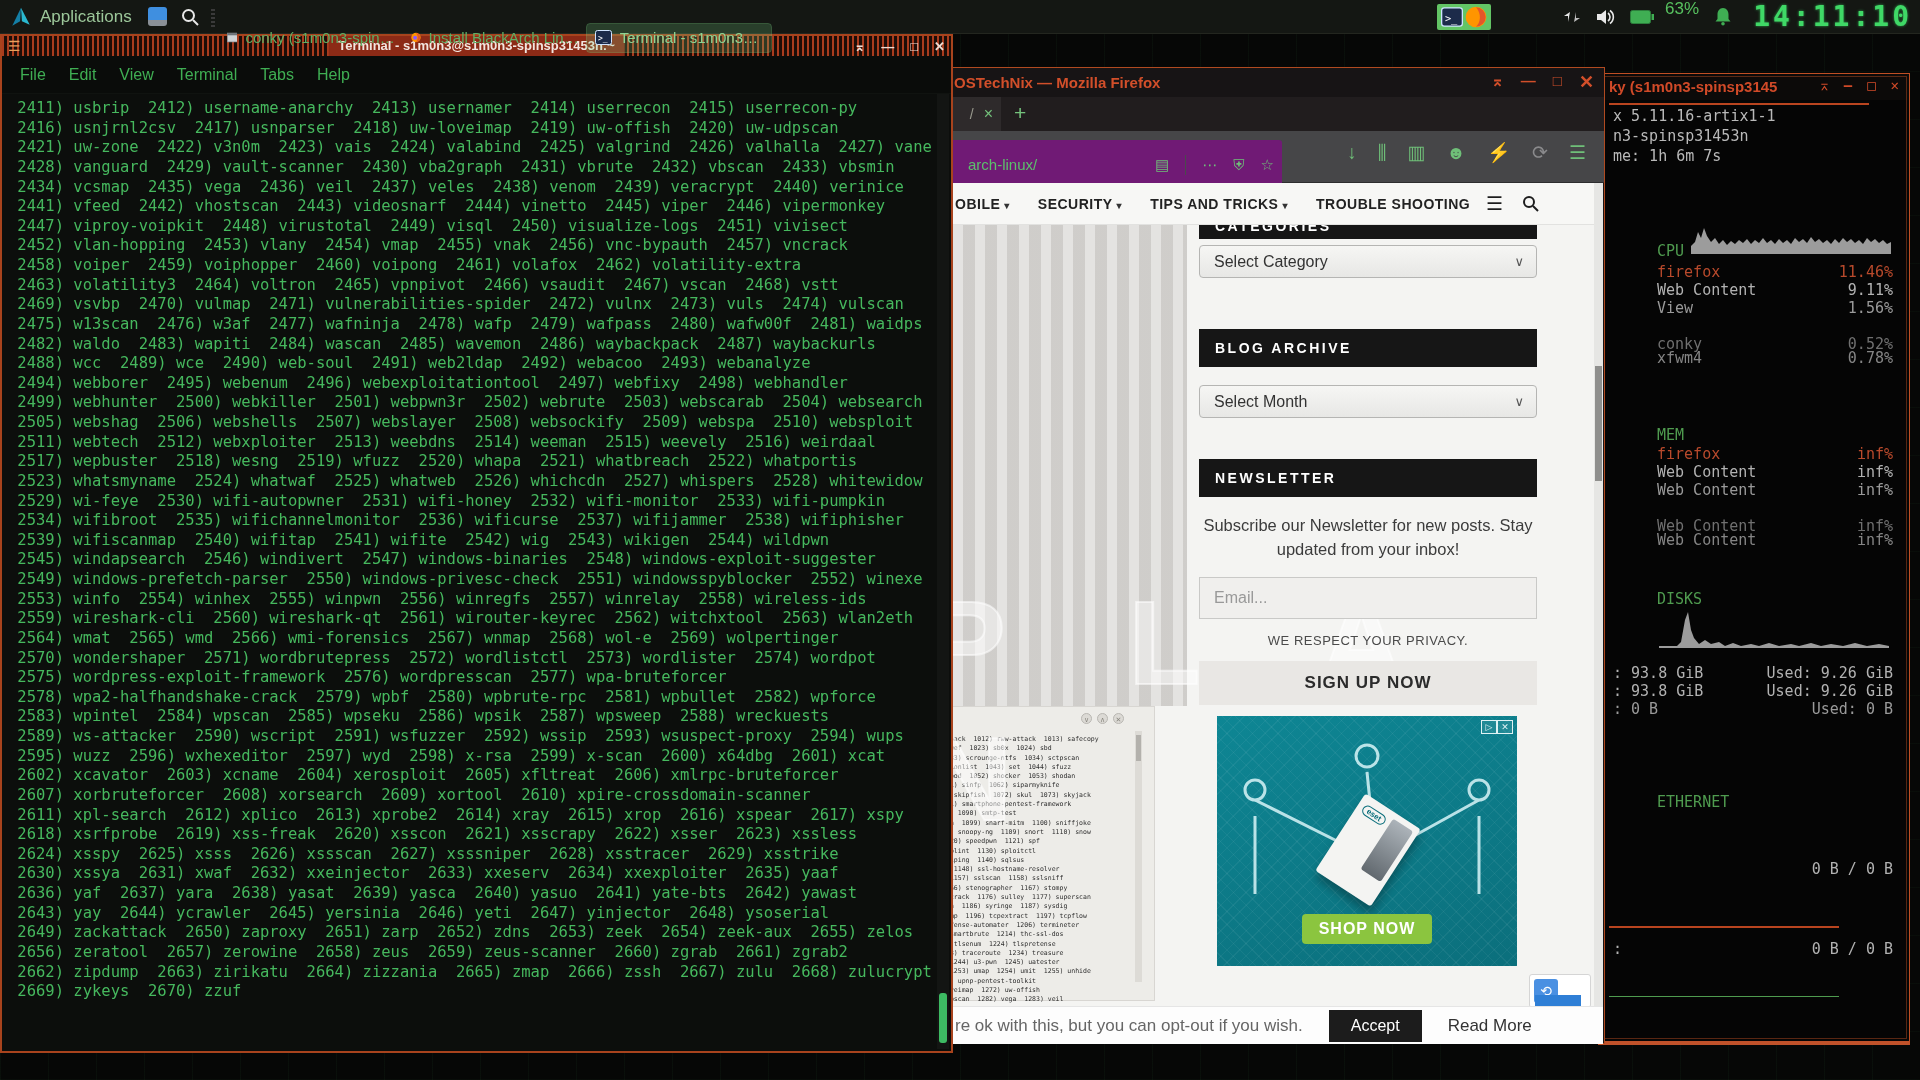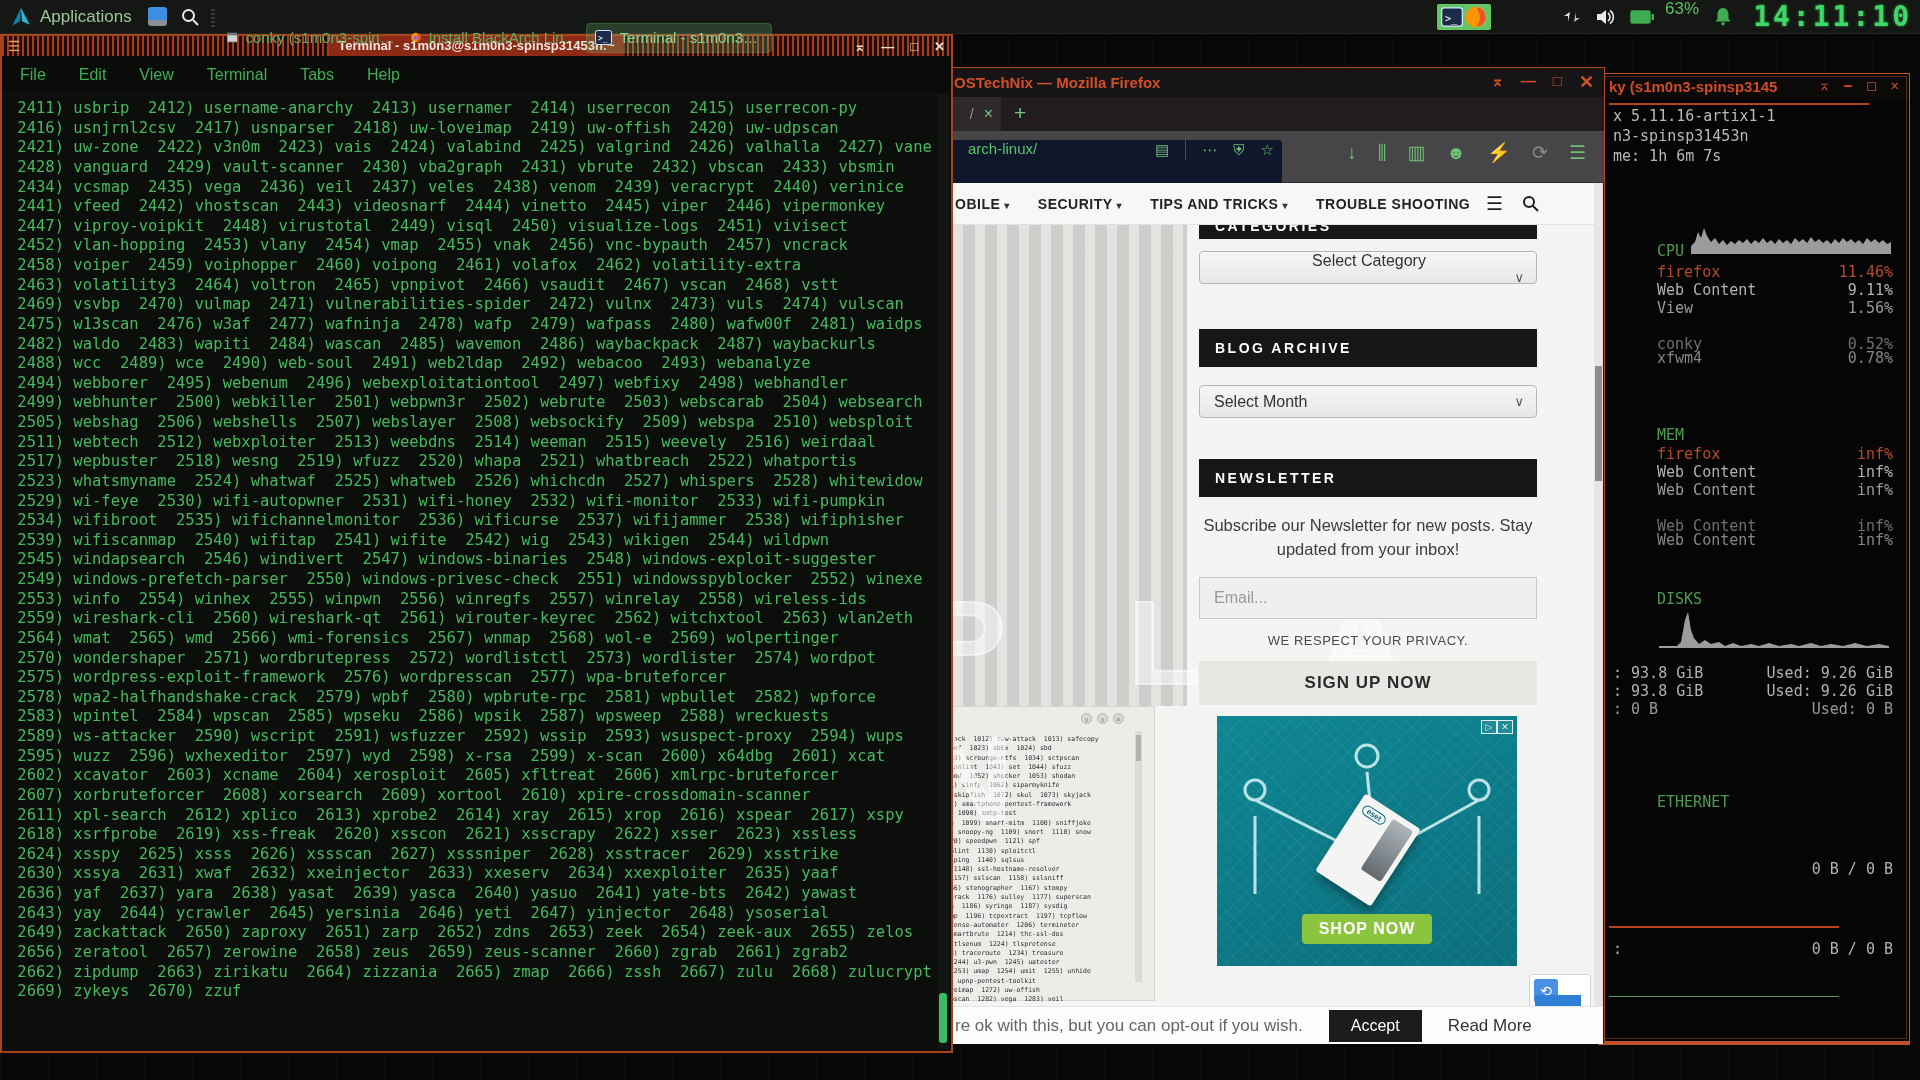--- a/index.html
+++ b/index.html
@@ -48,21 +48,21 @@
   #term{ position:absolute; left:0; top:34px; width:953px; height:1019px;
     background:#0c0e0c; border:2px solid #a8431d; z-index:4; }
   #term-titlebar{ position:relative; height:20px;
     background:repeating-linear-gradient(90deg,#a93c1e 0 2px,#1c0d07 2px 5px); }
   #term-title{ position:absolute; left:50%; top:0; transform:translateX(-50%);
     height:20px; line-height:20px; padding:0 10px; background:#82241330;
     background-color:#8c2a16; color:#f2e6e0; font-size:13px; font-weight:bold; white-space:nowrap; }
   .tb-btns{ position:absolute; right:6px; top:0; height:20px; display:flex; gap:16px; align-items:center; }
   .tb-b{ color:#f0dcd2; font-size:13px; font-weight:bold; line-height:1; cursor:default; }
   #term-menu-icon{ position:absolute; left:6px; top:2px; color:#e8a15c; font-size:14px; }
-  #term-menubar{ height:38px; display:flex; align-items:center; gap:33px;
+  #term-menubar{ height:38px; display:flex; align-items:center; gap:23px;
     padding-left:18px; background:#0a0c0a; border-bottom:1px solid #101310; }
   #term-menubar span{ color:#3fae53; font-size:16px; }
   #term-body{ position:absolute; left:2px; right:14px; top:58px; bottom:2px; overflow:hidden; }
   #term-pre{ font-family:"DejaVu Sans Mono", monospace; font-size:15.5px;
     line-height:19.63px; color:#46b85e; padding:5px 0 0 4px; white-space:pre; }
   #term-scroll{ position:absolute; right:2px; top:58px; bottom:2px; width:12px; background:#131513; }
   #term-thumb{ position:absolute; bottom:6px; left:2px; width:8px; height:50px; background:#3dbb63; border-radius:3px; }
 
   
   #fx{ position:absolute; left:775px; top:67px; width:830px; height:977px;
@@ -71,22 +71,22 @@
   #fx-title{ position:absolute; left:178px; top:6px; color:#d24f2a; font-size:15px; font-weight:bold; white-space:nowrap; }
   #fx-tb-btns{ position:absolute; right:10px; top:5px; display:flex; gap:17px; }
   #fx-tb-btns .tb-b{ color:#d24f2a; font-size:15px; }
   #fx-tabbar{ position:relative; height:34px; background:#211d1e; }
   #fx-tab{ position:absolute; left:0; top:0; width:225px; height:34px; background:#2e2a2b;
     display:flex; align-items:center; justify-content:flex-end; padding-right:8px; gap:10px; }
   #fx-tab .tend{ color:#9a9a8f; font-size:14px; }
   #fx-tab .tclose{ color:#74c27c; font-size:16px; }
   #fx-newtab{ position:absolute; left:238px; top:4px; color:#74c27c; font-size:21px; }
   #fx-navbar{ position:relative; height:52px; background:#464648; border-bottom:1px solid #2d2d2f; }
-  #fx-urlbar{ position:absolute; left:6px; top:9px; width:500px; height:49px; background:#0f172a;
-    border-radius:3px; display:flex; }
+  #fx-urlbar{ position:absolute; left:6px; top:9px; width:500px; height:49px; background:#701a75;
+    border-radius:3px; display:flex; align-items:center; }
   #fx-url{ color:#5cc06c; font-size:15px; margin-left:186px; white-space:nowrap; }
   .url-icons{ position:absolute; right:8px; display:flex; align-items:center; gap:16px; }
   .u-i{ color:#6fbf78; font-size:15px; }
   .u-sep{ width:1px; height:20px; background:#4a4a4c; }
   .nav-icons{ position:absolute; right:18px; top:12px; display:flex; align-items:center; gap:21px; }
   .n-i{ color:#6fbf78; font-size:19px; line-height:1; }
   .n-i.dim{ color:#8a8a8c; }
   #fx-content{ position:absolute; left:1px; right:1px; top:115px; height:823px; background:#f4f4f2; overflow:hidden; }
 
   #site-nav{ position:absolute; left:0; top:0; width:100%; height:42px; background:#f7f7f5;
@@ -118,21 +118,21 @@
   .sb-header{ position:relative; background:#161616; color:#fff; font-weight:bold;
     letter-spacing:2.5px; font-size:14px; padding-left:16px; display:flex; align-items:center; }
   #hdr-cat{ position:absolute; left:0; top:30px; width:338px; height:26px; }
   #hdr-arc{ position:absolute; left:0; top:146px; width:338px; height:38px; }
   #hdr-news{ position:absolute; left:0; top:276px; width:338px; height:38px; }
   .dropdown{ position:absolute; left:0; width:338px; height:33px; border:1px solid #b5b5b3;
     border-radius:4px; background:linear-gradient(#f6f6f4,#e7e7e5);
     display:flex; align-items:center; padding:0 12px 0 14px; }
   .dropdown span{ color:#333; font-size:16px; }
   .dropdown .dd-caret{ margin-left:auto; color:#555; font-size:13px; }
-  #dd-cat{ top:68px;flex-direction:column; }
+  #dd-cat{ top:62px; }
   #dd-month{ top:202px; }
   #news-text{ position:absolute; left:0; top:330px; width:338px; text-align:center;
     color:#3c3c3c; font-size:16.5px; line-height:24px; }
   #email-input{ position:absolute; left:0; top:394px; width:338px; height:42px;
     background:#f0efed; border:1px solid #c9c9c7; padding:0 14px; font-size:16px; color:#555;
     font-family:"Liberation Sans", sans-serif; }
   #email-input::placeholder{ color:#999; }
   #privacy{ position:absolute; left:0; top:450px; width:338px; text-align:center;
     color:#4a4a4a; font-size:13px; letter-spacing:.5px; }
   #signup{ position:absolute; left:0; top:478px; width:338px; height:44px; background:#e9e7e4;

